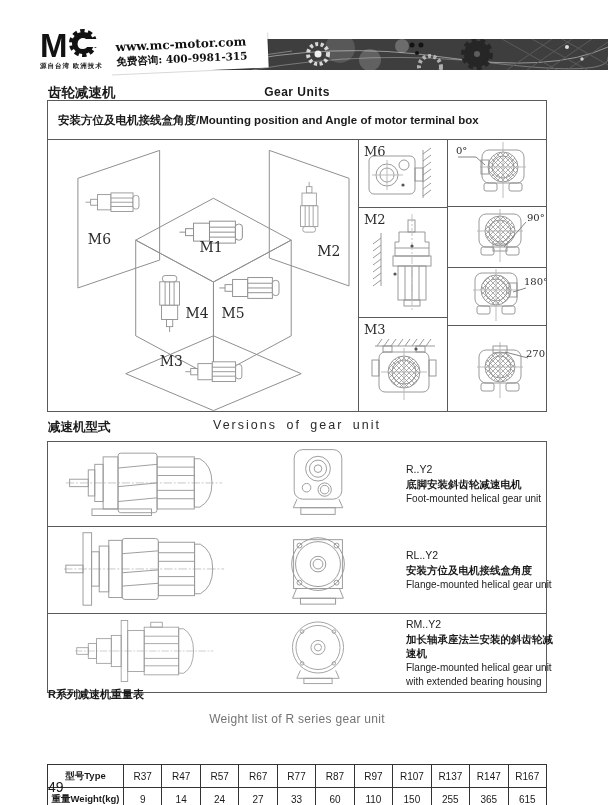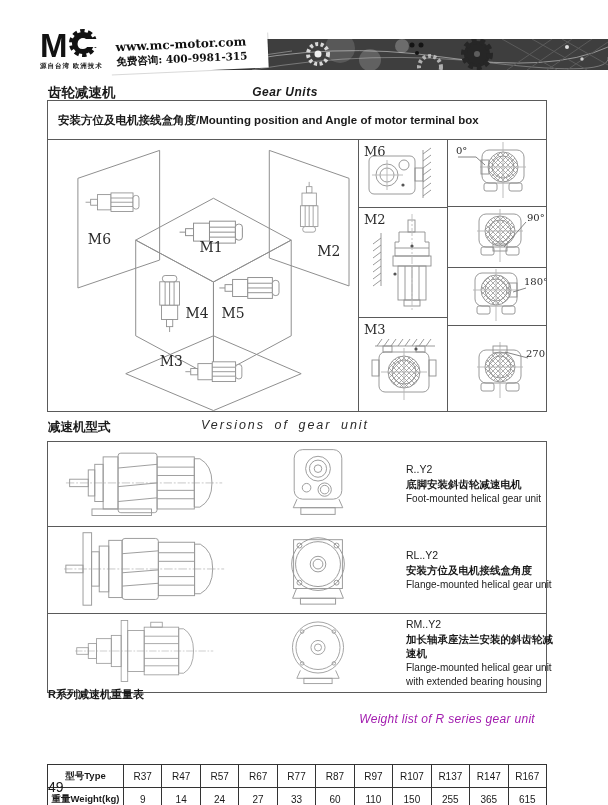--- a/index.html
+++ b/index.html
@@ -13,27 +13,27 @@
   .logo-sub{font-size:6.5px;font-weight:bold;color:#222;letter-spacing:1px;margin-top:2px;white-space:nowrap;}
   .band{position:absolute;left:112px;top:39px;width:496px;height:31px;}
   .ribbon{position:absolute;left:110px;top:35px;width:158px;height:36px;background:#fff;
           transform:rotate(-2.5deg);padding:2px 6px 0 6px;box-sizing:border-box;z-index:3;
           box-shadow:1px 1px 0 rgba(0,0,0,.15);}
   .ribbon .url{font-family:"DejaVu Serif",serif;font-weight:bold;font-size:12px;color:#111;}
   .ribbon .tel{font-family:"DejaVu Serif",serif;font-weight:bold;font-size:10.5px;color:#111;margin-top:1px;}
 
   
   .titlebar-cn{position:absolute;left:48px;font-weight:bold;}
-  .titlebar-en{position:absolute;left:35px;width:500px;text-align:center;font-style:italic;}
+  .titlebar-en{position:absolute;left:47px;width:500px;text-align:center;}
   .t1cn{top:84px;font-size:13.5px;}
   .t1en{top:85px;font-size:12px;font-weight:bold;letter-spacing:.5px;}
   .t2cn{top:419px;font-size:12.5px;}
   .t2en{top:418px;font-size:12.5px;color:#2a2a2a;letter-spacing:2px;word-spacing:4px;}
   .t3cn{top:687px;font-size:11px;}
-  .t3en{top:712px;font-size:12px;color:#a21caf;letter-spacing:.3px;text-align:right;}
+  .t3en{top:712px;font-size:12px;color:#737373;letter-spacing:.3px;}
 
   
   .mbox{position:absolute;left:47px;top:100px;width:500px;height:312px;border:1px solid #5a5a5a;box-sizing:border-box;}
   .mtitle{height:39px;border-bottom:1px solid #5a5a5a;box-sizing:border-box;display:flex;align-items:center;
           padding-left:10px;font-size:11.5px;font-weight:bold;}
   .mgrid{position:absolute;left:0;top:39px;right:0;bottom:0;display:flex;}
   .iso{width:311px;border-right:1px solid #5a5a5a;box-sizing:border-box;}
   .midcol{width:89px;border-right:1px solid #5a5a5a;box-sizing:border-box;}
   .angcol{width:99px;}
   .mcell{border-bottom:1px solid #5a5a5a;box-sizing:border-box;overflow:hidden;}

